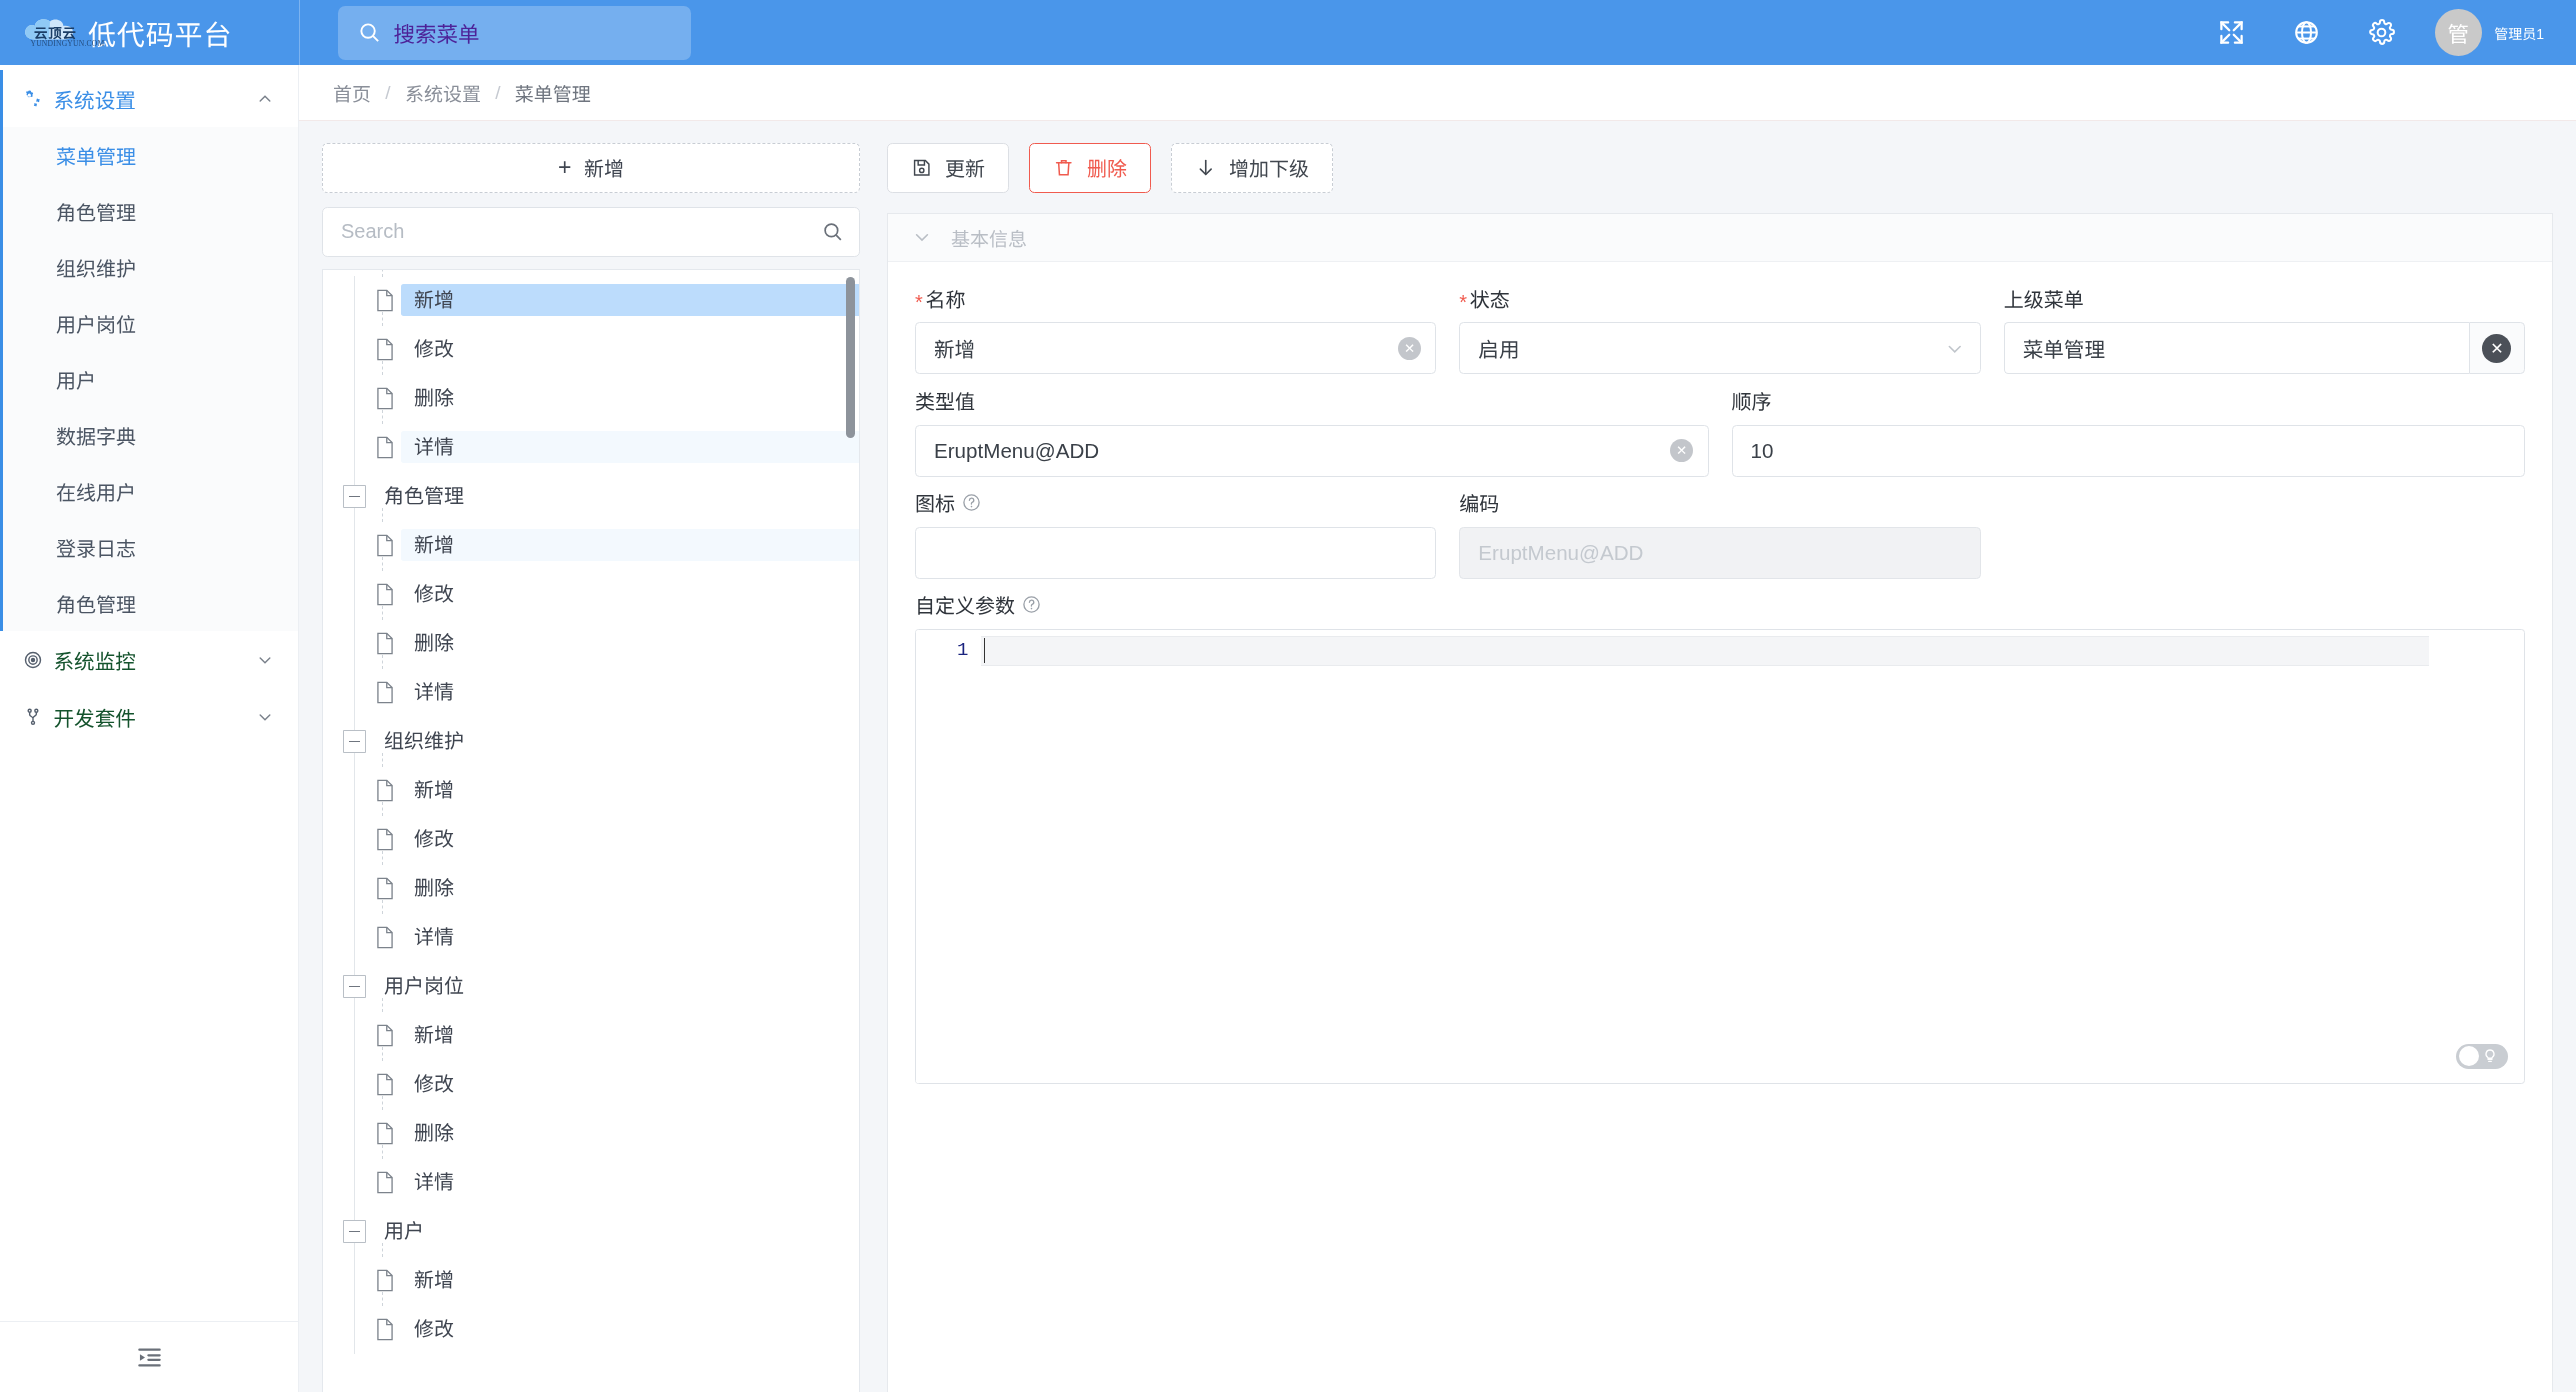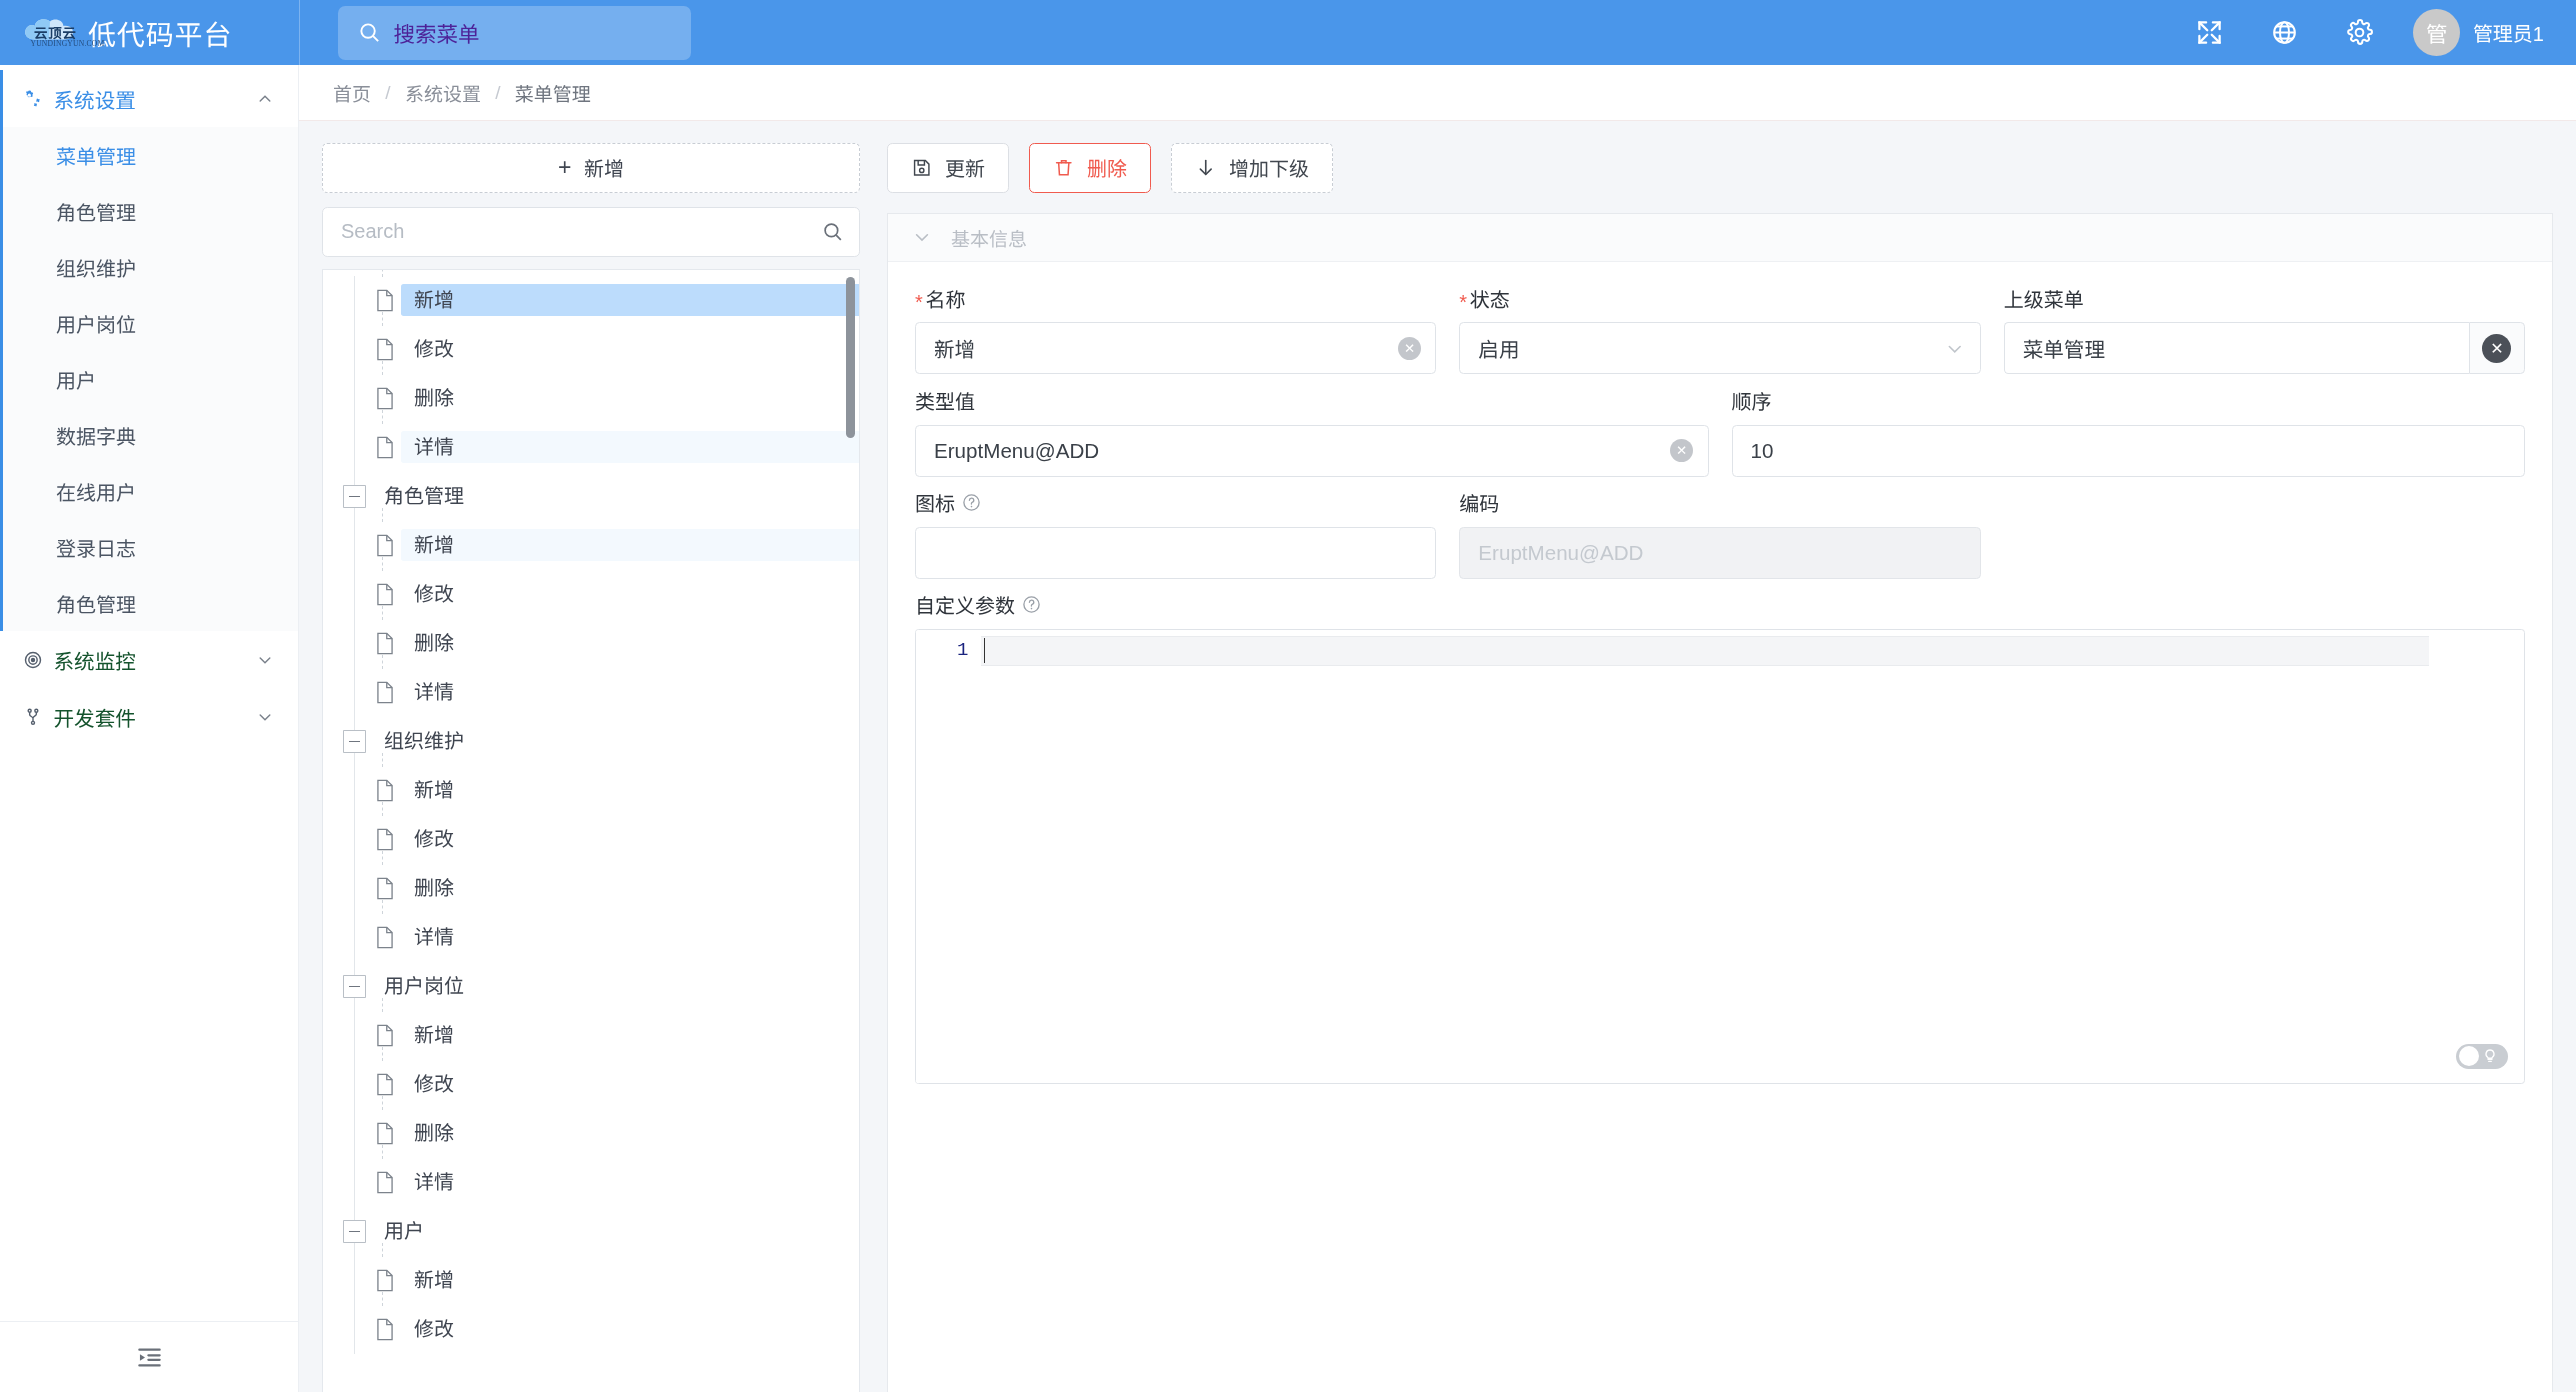--- a/index.html
+++ b/index.html
@@ -50,21 +50,21 @@
   .hicon {
     width: 75px; height: 65px; display: flex; align-items: center; justify-content: center;
     cursor: pointer;
   }
   .hicon svg { width: 27px; height: 27px; }
   .avatar {
     width: 47px; height: 47px; border-radius: 50%; background: #c9c9c9;
     display: flex; align-items: center; justify-content: center;
     color: #fff; font-size: 21.5px; margin-left: 16px; margin-right: 12.5px; flex: 0 0 47px;
   }
-  .username { color: #fff; font-size: 20px; white-space: nowrap; }
+  .username { color: #fff; font-size: 14px; white-space: nowrap; }
 
   
   .body { flex: 1 1 auto; display: flex; min-height: 0; }
 
   
   .sidebar {
     width: 299px; flex: 0 0 299px; background: #fff; position: relative;
     display: flex; flex-direction: column; border-right: 0.9px solid #eceff3;
   }
   .sidebar-scroll { flex: 1 1 auto; overflow: hidden; padding-top: 5.4px; }

